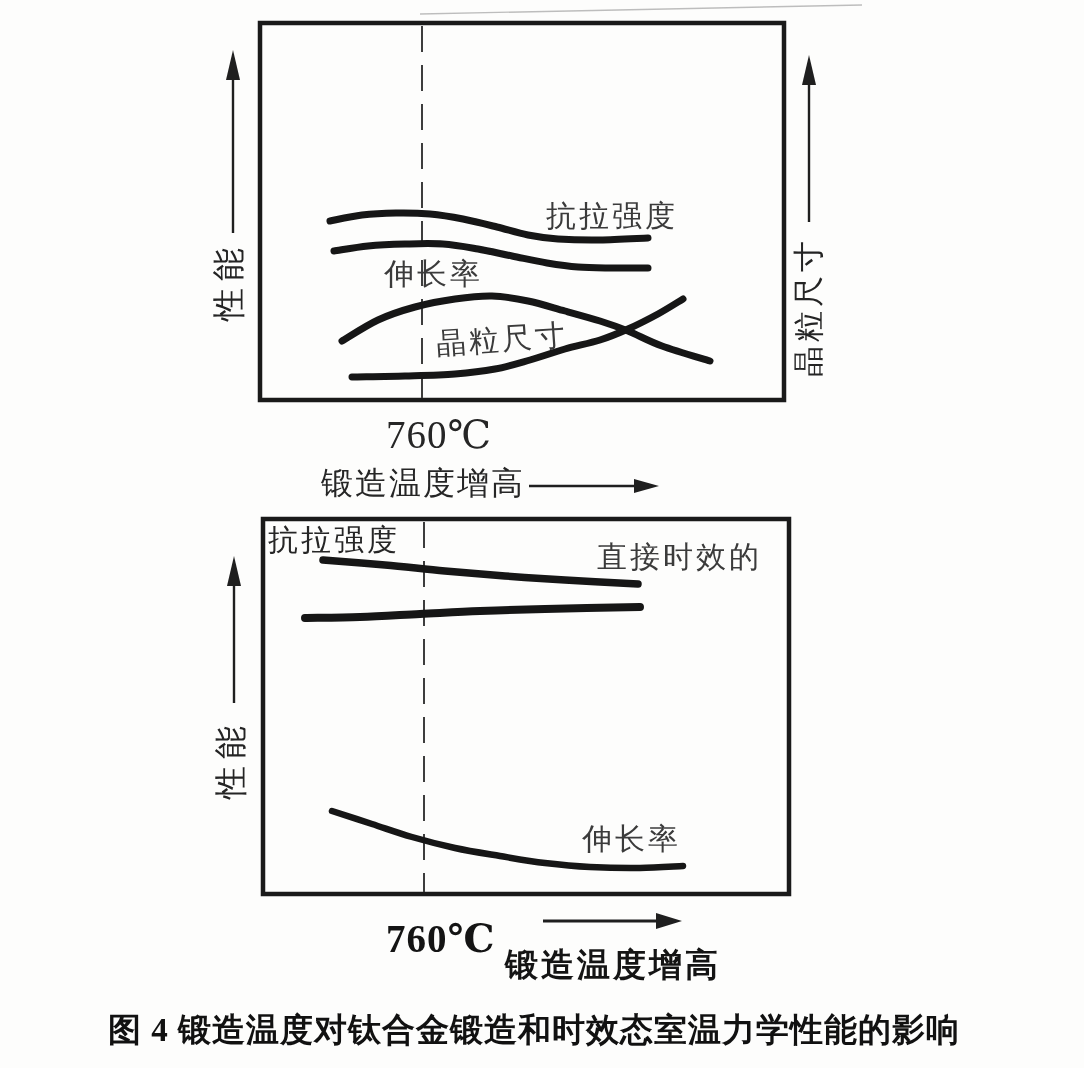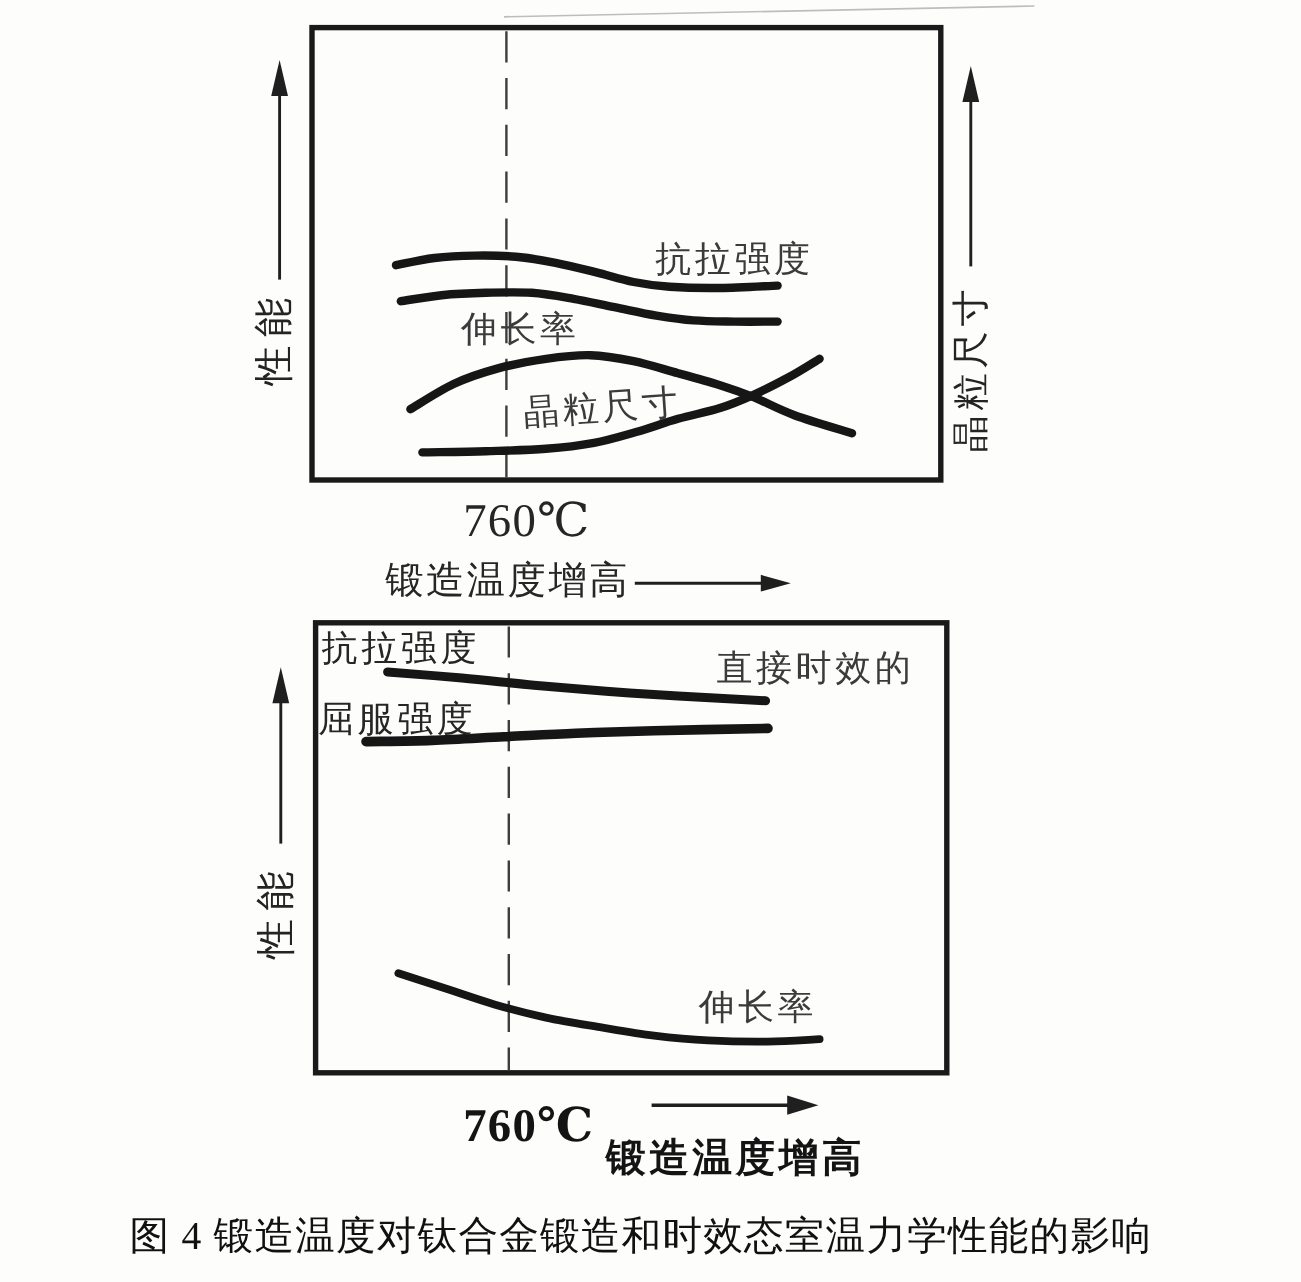--- a/index.html
+++ b/index.html
@@ -14,21 +14,21 @@
   .lbl-32{font-size:32px;letter-spacing:2px;}
   .gray{color:#3b3b3b;}
   .bold{font-weight:700;color:#141414;}
   .vlabel{
     position:absolute;text-align:center;transform:rotate(-90deg);transform-origin:center;
     font-size:33px;letter-spacing:7px;color:#242424;line-height:40px;height:40px;
   }
   .vlabel.small{font-size:31px;letter-spacing:4px;}
   .tilt{transform:rotate(-4deg);transform-origin:left center;}
   #caption{
-    position:absolute;left:108px;top:1008px;font-size:33px;font-weight:400;
+    position:absolute;left:108px;top:1008px;font-size:33px;font-weight:700;
     letter-spacing:1px;color:#111;white-space:nowrap;
   }
 </style>
 </head>
 <body>
 
 <div id="canvas">
 
   <svg id="fig-svg">
 
@@ -86,21 +86,20 @@
   <div class="lbl lbl-30 gray" style="left:546px;top:196px;">抗拉强度</div>
   <div class="lbl lbl-30 gray" style="left:384px;top:254px;">伸长率</div>
   <div class="lbl lbl-30 gray tilt" style="left:436px;top:324px;">晶粒尺寸</div>
 
   <div class="lbl lbl-31" style="left:386px;top:412px;letter-spacing:1px;">760℃</div>
   <div class="lbl lbl-32" style="left:321px;top:462px;">锻造温度增高</div>
 
   <div class="vlabel" style="left:161px;top:739px;width:140px;">性能</div>
 
   <div class="lbl lbl-30" style="left:268px;top:520px;">抗拉强度</div>
-  <div class="lbl lbl-30" style="left:265px;top:579px;">屈服强度</div>
   <div class="lbl lbl-30 gray" style="left:597px;top:537px;">直接时效的</div>
   <div class="lbl lbl-30 gray" style="left:582px;top:819px;">伸长率</div>
 
   <div class="lbl lbl-31 bold" style="left:386px;top:915px;letter-spacing:1px;">760℃</div>
   <div class="lbl bold" style="left:505px;top:943px;font-size:33px;letter-spacing:3px;">锻造温度增高</div>
 
   <div id="caption">图 4  锻造温度对钛合金锻造和时效态室温力学性能的影响</div>
 </div>
 
 </body></html>

